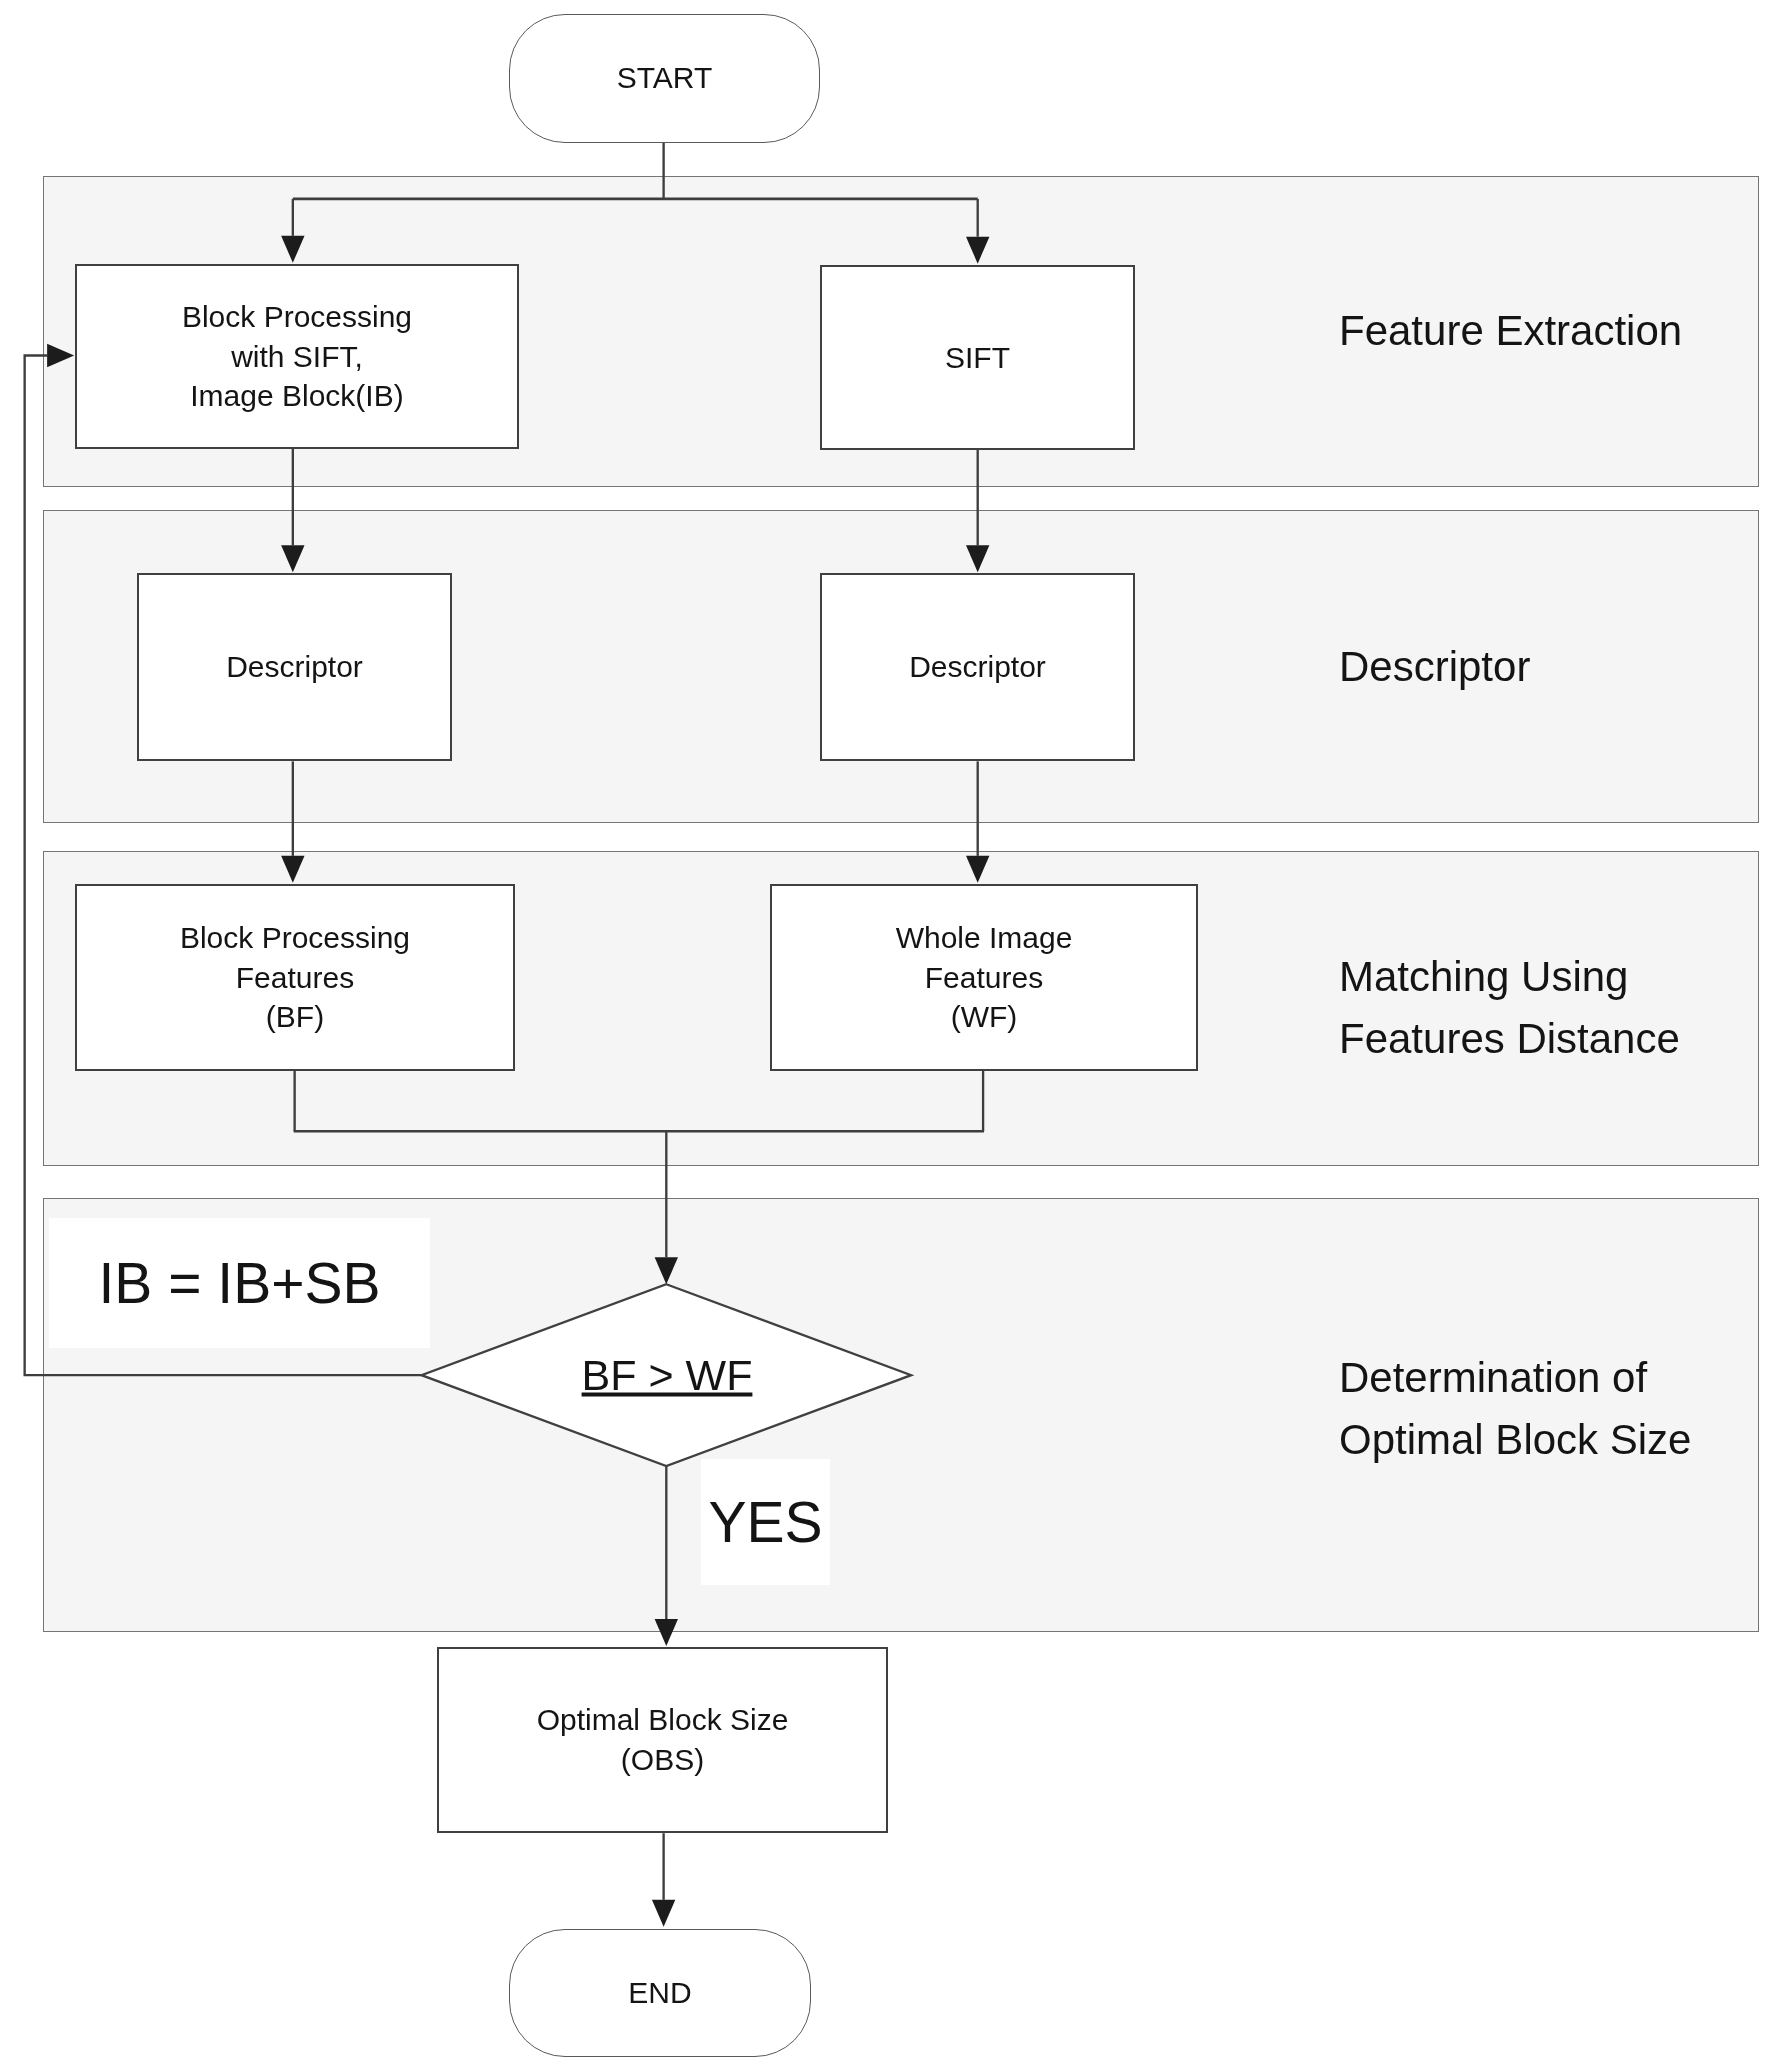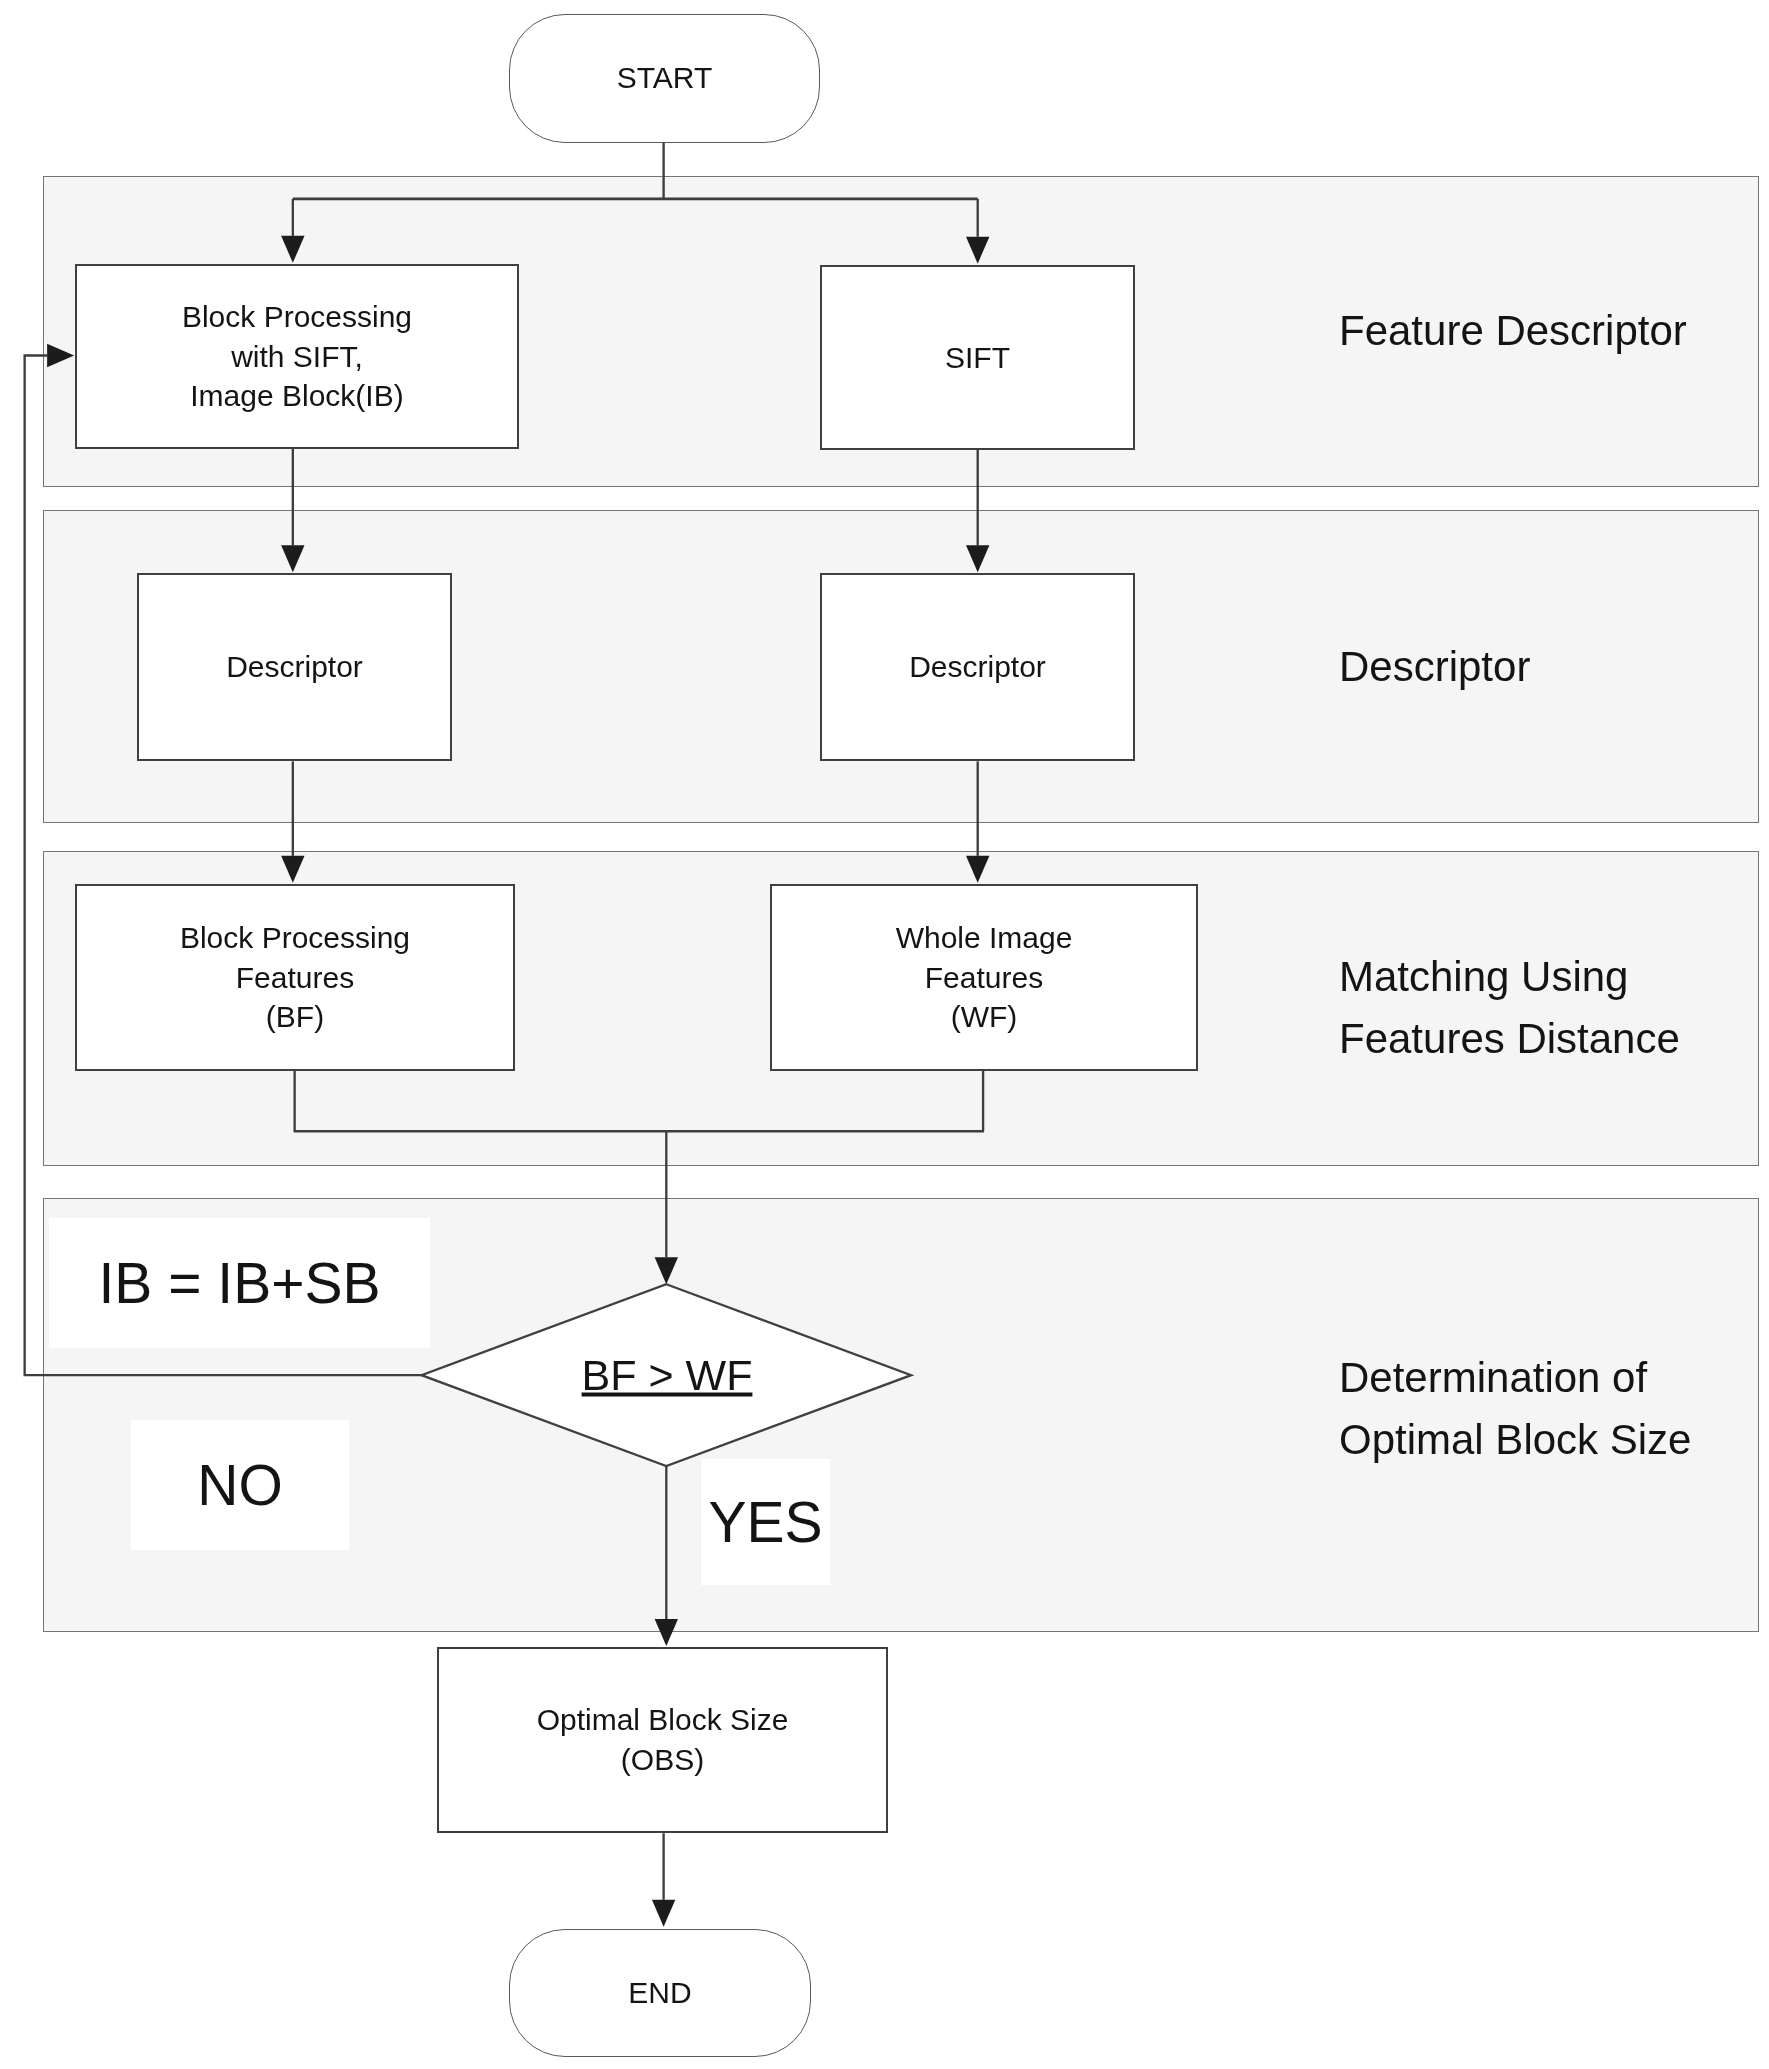--- a/index.html
+++ b/index.html
@@ -46,21 +46,21 @@
 </head>
 <body>
 
 <div class="canvas">
 
   <div class="band" style="top:176px;  height:311px;"></div>
   <div class="band" style="top:510px;  height:313px;"></div>
   <div class="band" style="top:851px;  height:315px;"></div>
   <div class="band" style="top:1198px; height:434px;"></div>
 
-  <div class="band-label" style="top:331px;">Feature Descriptor</div>
+  <div class="band-label" style="top:331px;">Feature Extraction</div>
   <div class="band-label" style="top:667px;">Descriptor</div>
   <div class="band-label" style="top:1008px;">Matching Using
 Features Distance</div>
   <div class="band-label" style="top:1409px;">Determination of
 Optimal Block Size</div>
 
   <svg class="wires" width="1770" height="2069" viewBox="0 0 1966 2299">
 
     <path class="wire" d="M737 158 V221"></path>
     <path class="wire thick" d="M325 221 H1086"></path>
@@ -110,21 +110,20 @@
   <div class="node" style="left:75px;  top:884px; width:440px; height:187px;">Block Processing
 Features
 (BF)</div>
   <div class="node" style="left:770px; top:884px; width:428px; height:187px;">Whole Image
 Features
 (WF)</div>
 
   <div class="diamond-label" style="left:667px; top:1375px;">BF &gt; WF</div>
 
   <div class="flag" style="left:49px;  top:1218px; width:381px; height:130px;">IB = IB+SB</div>
-  <div class="flag" style="left:131px; top:1420px; width:218px; height:130px;">NO</div>
   <div class="flag" style="left:701px; top:1459px; width:129px; height:126px;">YES</div>
 
   <div class="node" style="left:437px; top:1647px; width:451px; height:186px;">Optimal Block Size
 (OBS)</div>
 
   <div class="node terminal" style="left:509px; top:1929px; width:302px; height:128px;">END</div>
 
 </div>
 
 

